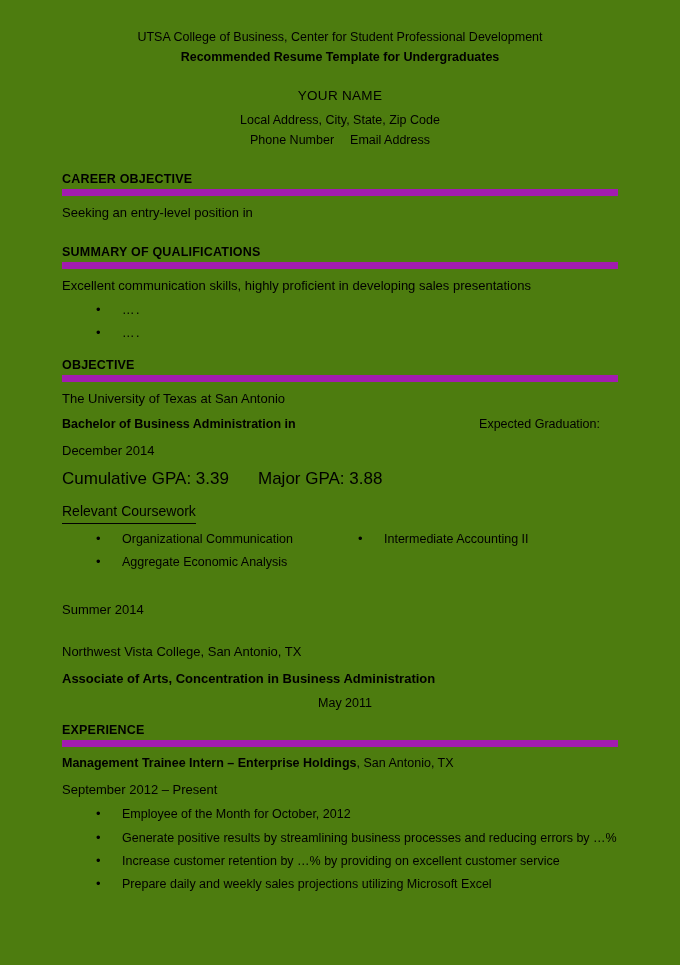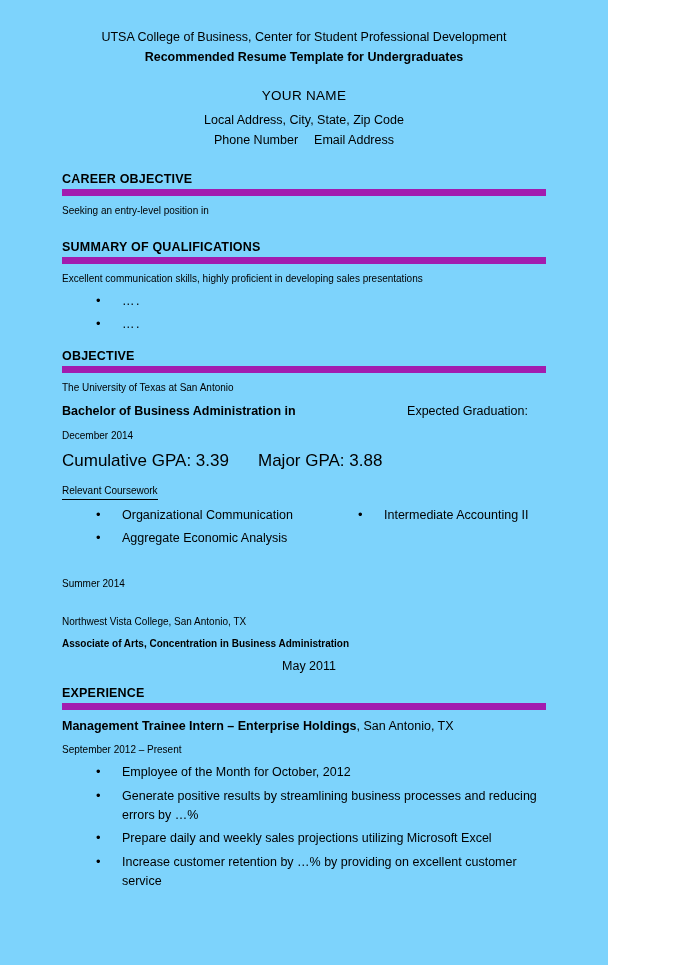--- a/index.html
+++ b/index.html
@@ -9,23 +9,23 @@
   }
   body {
     width: 680px;
     height: 965px;
     font-family: "Liberation Sans", sans-serif;
     color: #000000;
     overflow: hidden;
   }
   .page {
     position: relative;
-    width: 608px;
+    width: 680px;
     height: 965px;
-    background: #7dd3fc;
+    background: #4d7c0f;
     box-sizing: border-box;
     padding: 28px 62px 0 62px;
   }
   .doc-header-line {
     text-align: center;
     font-size: 12.5px;
     line-height: 1.45;
     margin: 0 0 2px 0;
   }
   .doc-header-bold {
@@ -60,29 +60,29 @@
     border-bottom: 7px solid #a21caf;
     letter-spacing: 0.2px;
   }
   .gap-before-section {
     height: 22px;
   }
   .gap-small {
     height: 10px;
   }
   .body-line {
-    font-size: 10px;
+    font-size: 13px;
     line-height: 1.5;
     margin: 7px 0 0 0;
   }
   .body-line.bold {
     font-weight: bold;
   }
   .underline-head {
-    font-size: 10px;
+    font-size: 14px;
     line-height: 1.5;
     margin: 10px 0 0 0;
     display: inline-block;
     border-bottom: 1px solid #000000;
     padding-bottom: 1px;
   }
   ul.bullets {
     margin: 6px 0 0 0;
     padding: 0 0 0 34px;
     list-style: none;
@@ -248,17 +248,17 @@
   <div class="section-title">EXPERIENCE</div>
 
   <div class="exp-title">
     <span class="b">Management Trainee Intern – Enterprise Holdings</span><span>, San Antonio, TX</span>
   </div>
   <div class="body-line">September 2012 – Present</div>
 
   <ul class="bullets">
     <li>Employee of the Month for October, 2012</li>
     <li>Generate positive results by streamlining business processes and reducing errors by …%</li>
+    <li>Increase customer retention by …% by providing on excellent customer service</li>
     <li>Prepare daily and weekly sales projections utilizing Microsoft Excel</li>
-    <li>Increase customer retention by …% by providing on excellent customer service</li>
   </ul>
 
 </div>
 
 </body></html>

